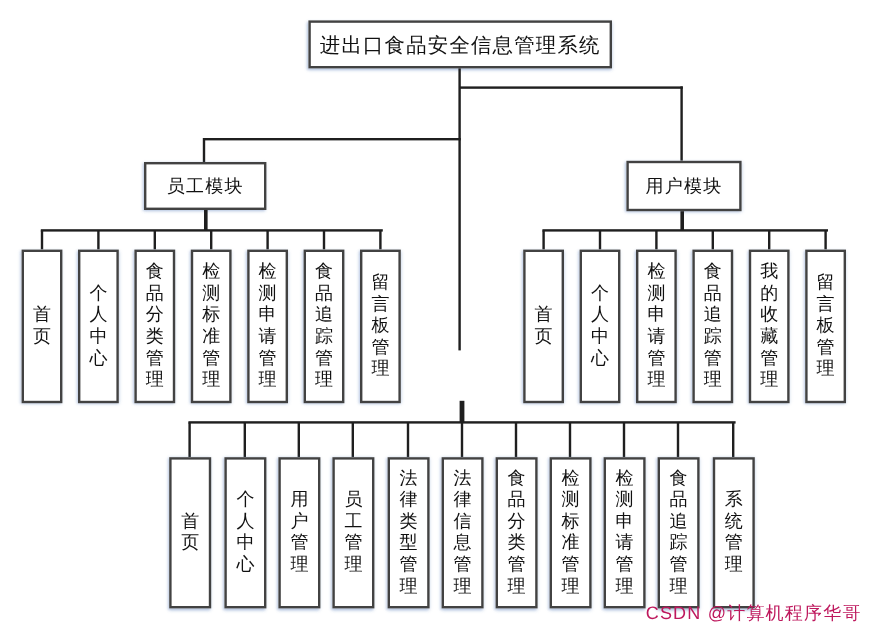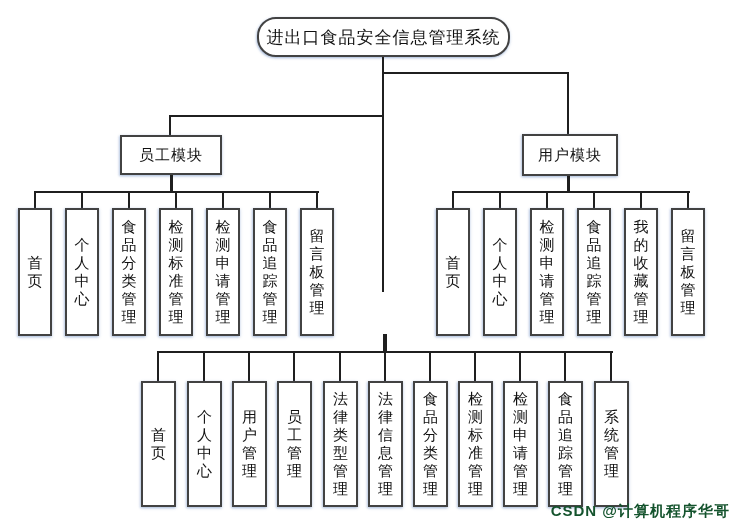--- a/index.html
+++ b/index.html
@@ -11,30 +11,30 @@
     position:absolute;background:#ffffff;border:2px solid #424242;box-sizing:border-box;
     display:flex;align-items:center;justify-content:center;text-align:center;
     box-shadow:0 1px 3px rgba(120,150,200,.45), -1px 1px 2px rgba(120,150,200,.35);
   }
   .title-box{font-size:17px;letter-spacing:1px;}
   .module-box{font-size:15px;letter-spacing:1px;}
   .child-box{flex-direction:column;}
   .child-box .ch{display:block;font-size:15px;line-height:15px;margin:1.5px 0;}
   .hline,.vline{position:absolute;background:#1f1f1f;}
   .watermark{
-    position:absolute;top:502px;right:0;font-size:15px;letter-spacing:1px;
-    font-family:"Liberation Sans","DejaVu Sans",sans-serif;color:#14532d;font-weight:bold;
+    position:absolute;top:502px;right:12px;font-size:15px;letter-spacing:1px;
+    font-family:"Liberation Sans","DejaVu Sans",sans-serif;color:#be185d;
   }
 </style>
 </head>
 <body>
 
 <div id="canvas">
 
-  <div class="box title-box" style="left:257px;top:17px;width:253px;height:40px;border-radius:19px;">
+  <div class="box title-box" style="left:257px;top:17px;width:253px;height:40px;">
     <span>进出口食品安全信息管理系统</span>
   </div>
 
   <div class="vline" style="left:382px;top:57px;width:2px;height:235px;"></div>
   <div class="hline" style="left:383px;top:72px;width:186px;height:2px;"></div>
   <div class="vline" style="left:567px;top:72px;width:2px;height:62px;"></div>
   <div class="hline" style="left:170px;top:115px;width:214px;height:2px;"></div>
   <div class="vline" style="left:169px;top:115px;width:2px;height:20px;"></div>
 
   <div class="box module-box" style="left:522px;top:134px;width:96px;height:42px;">

